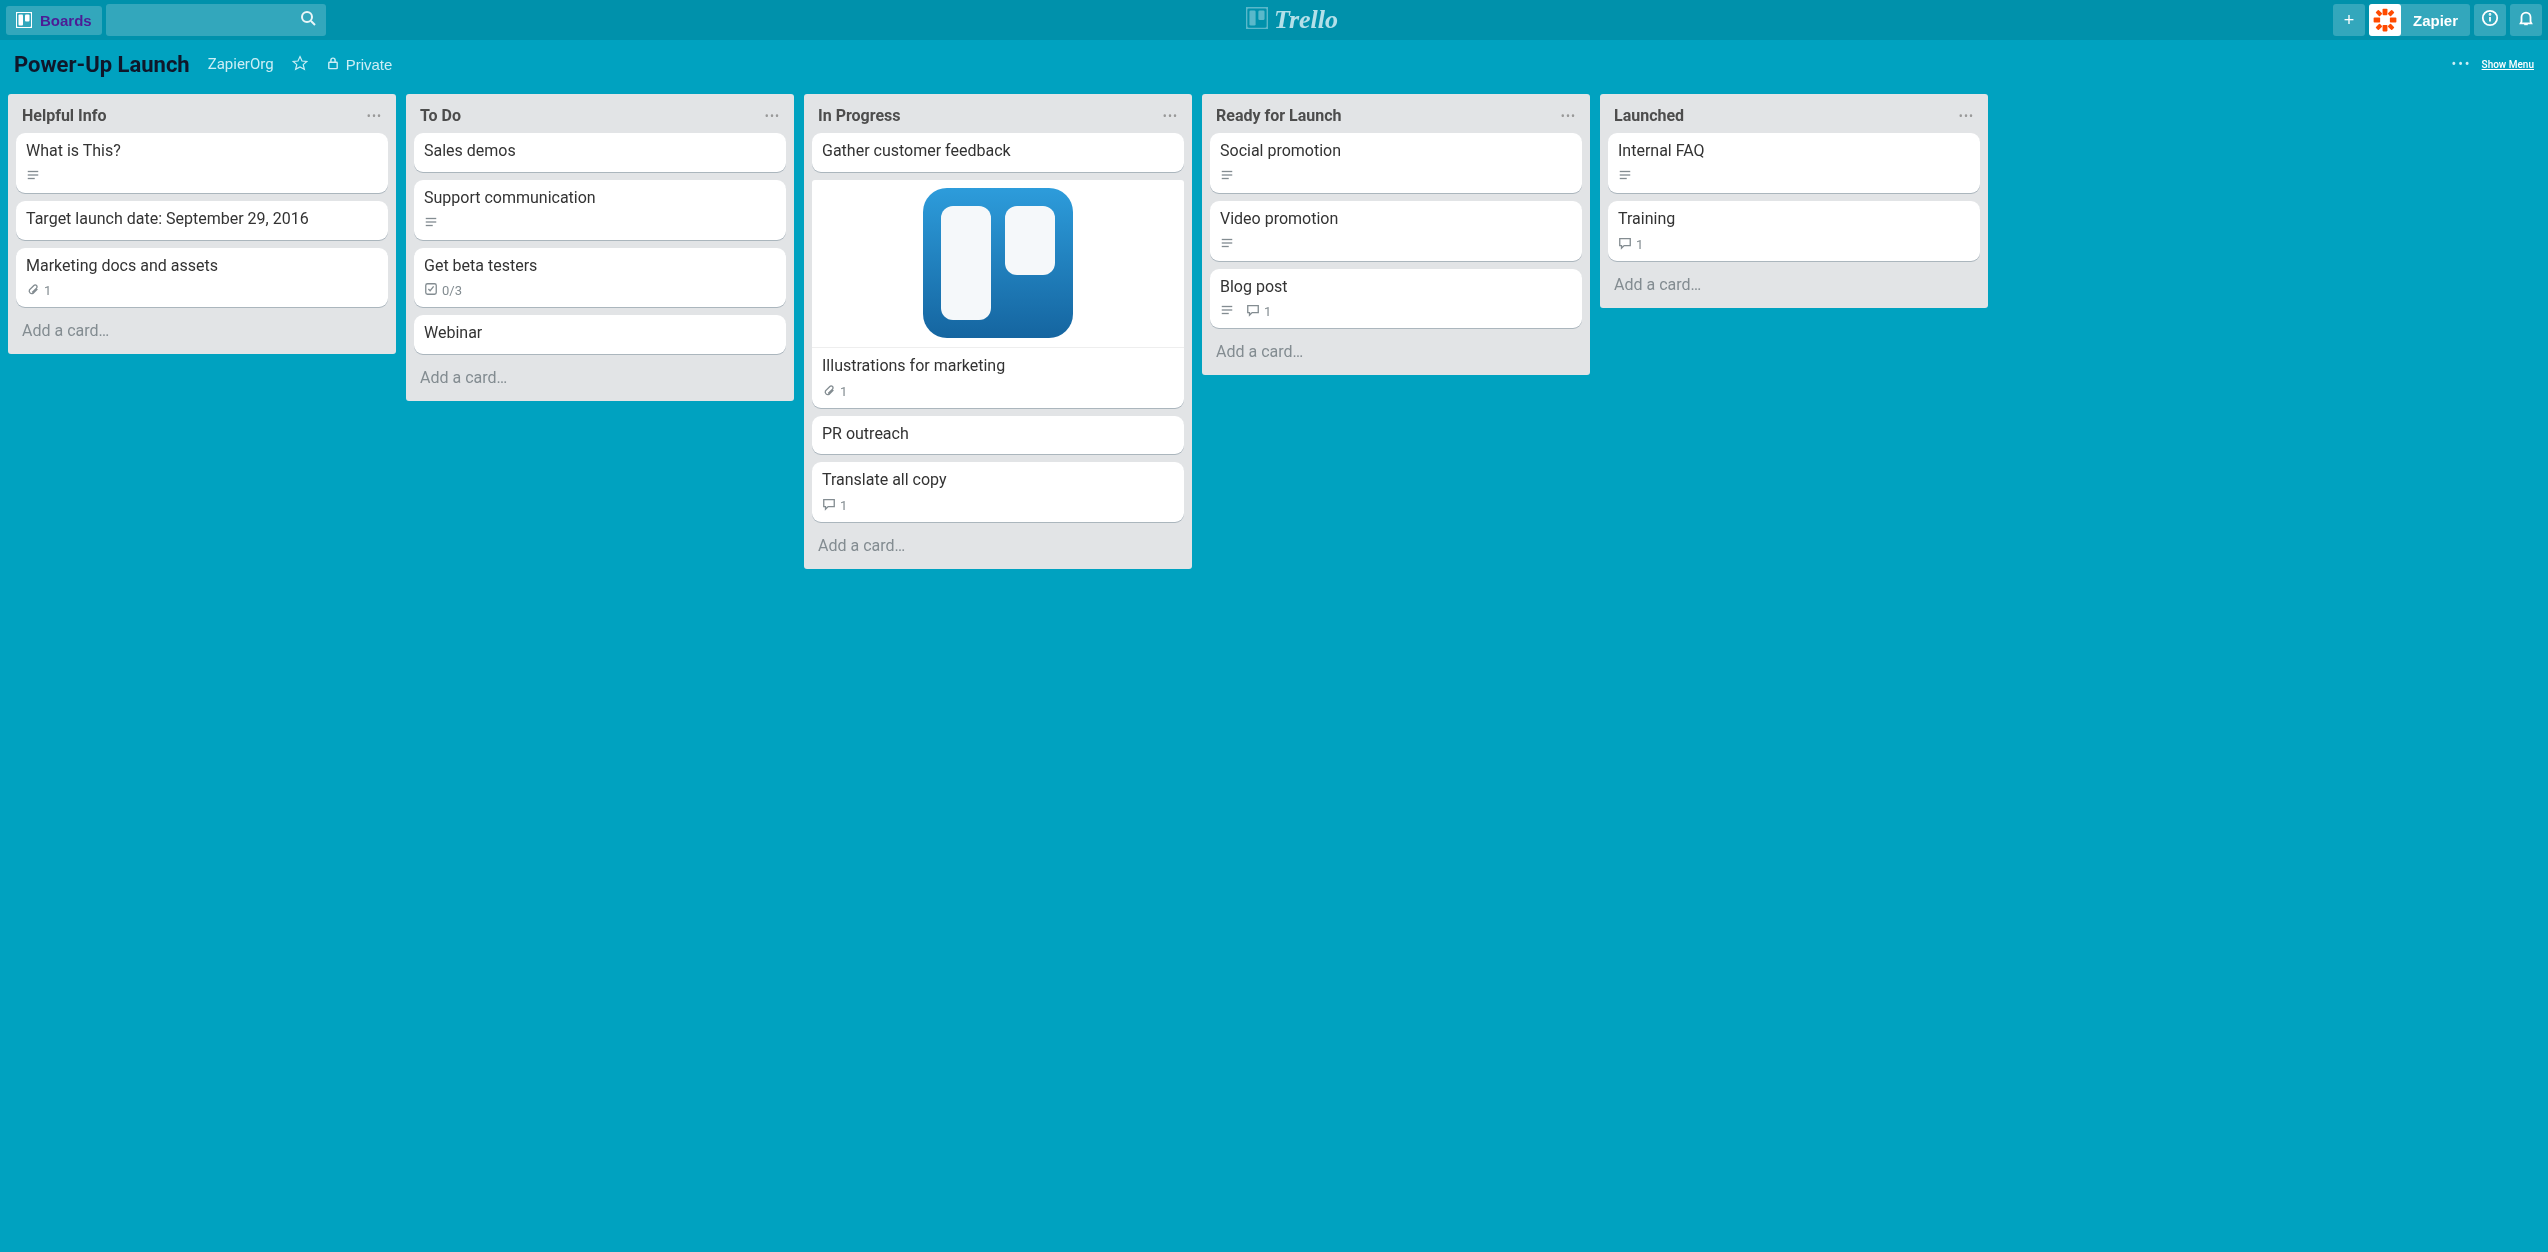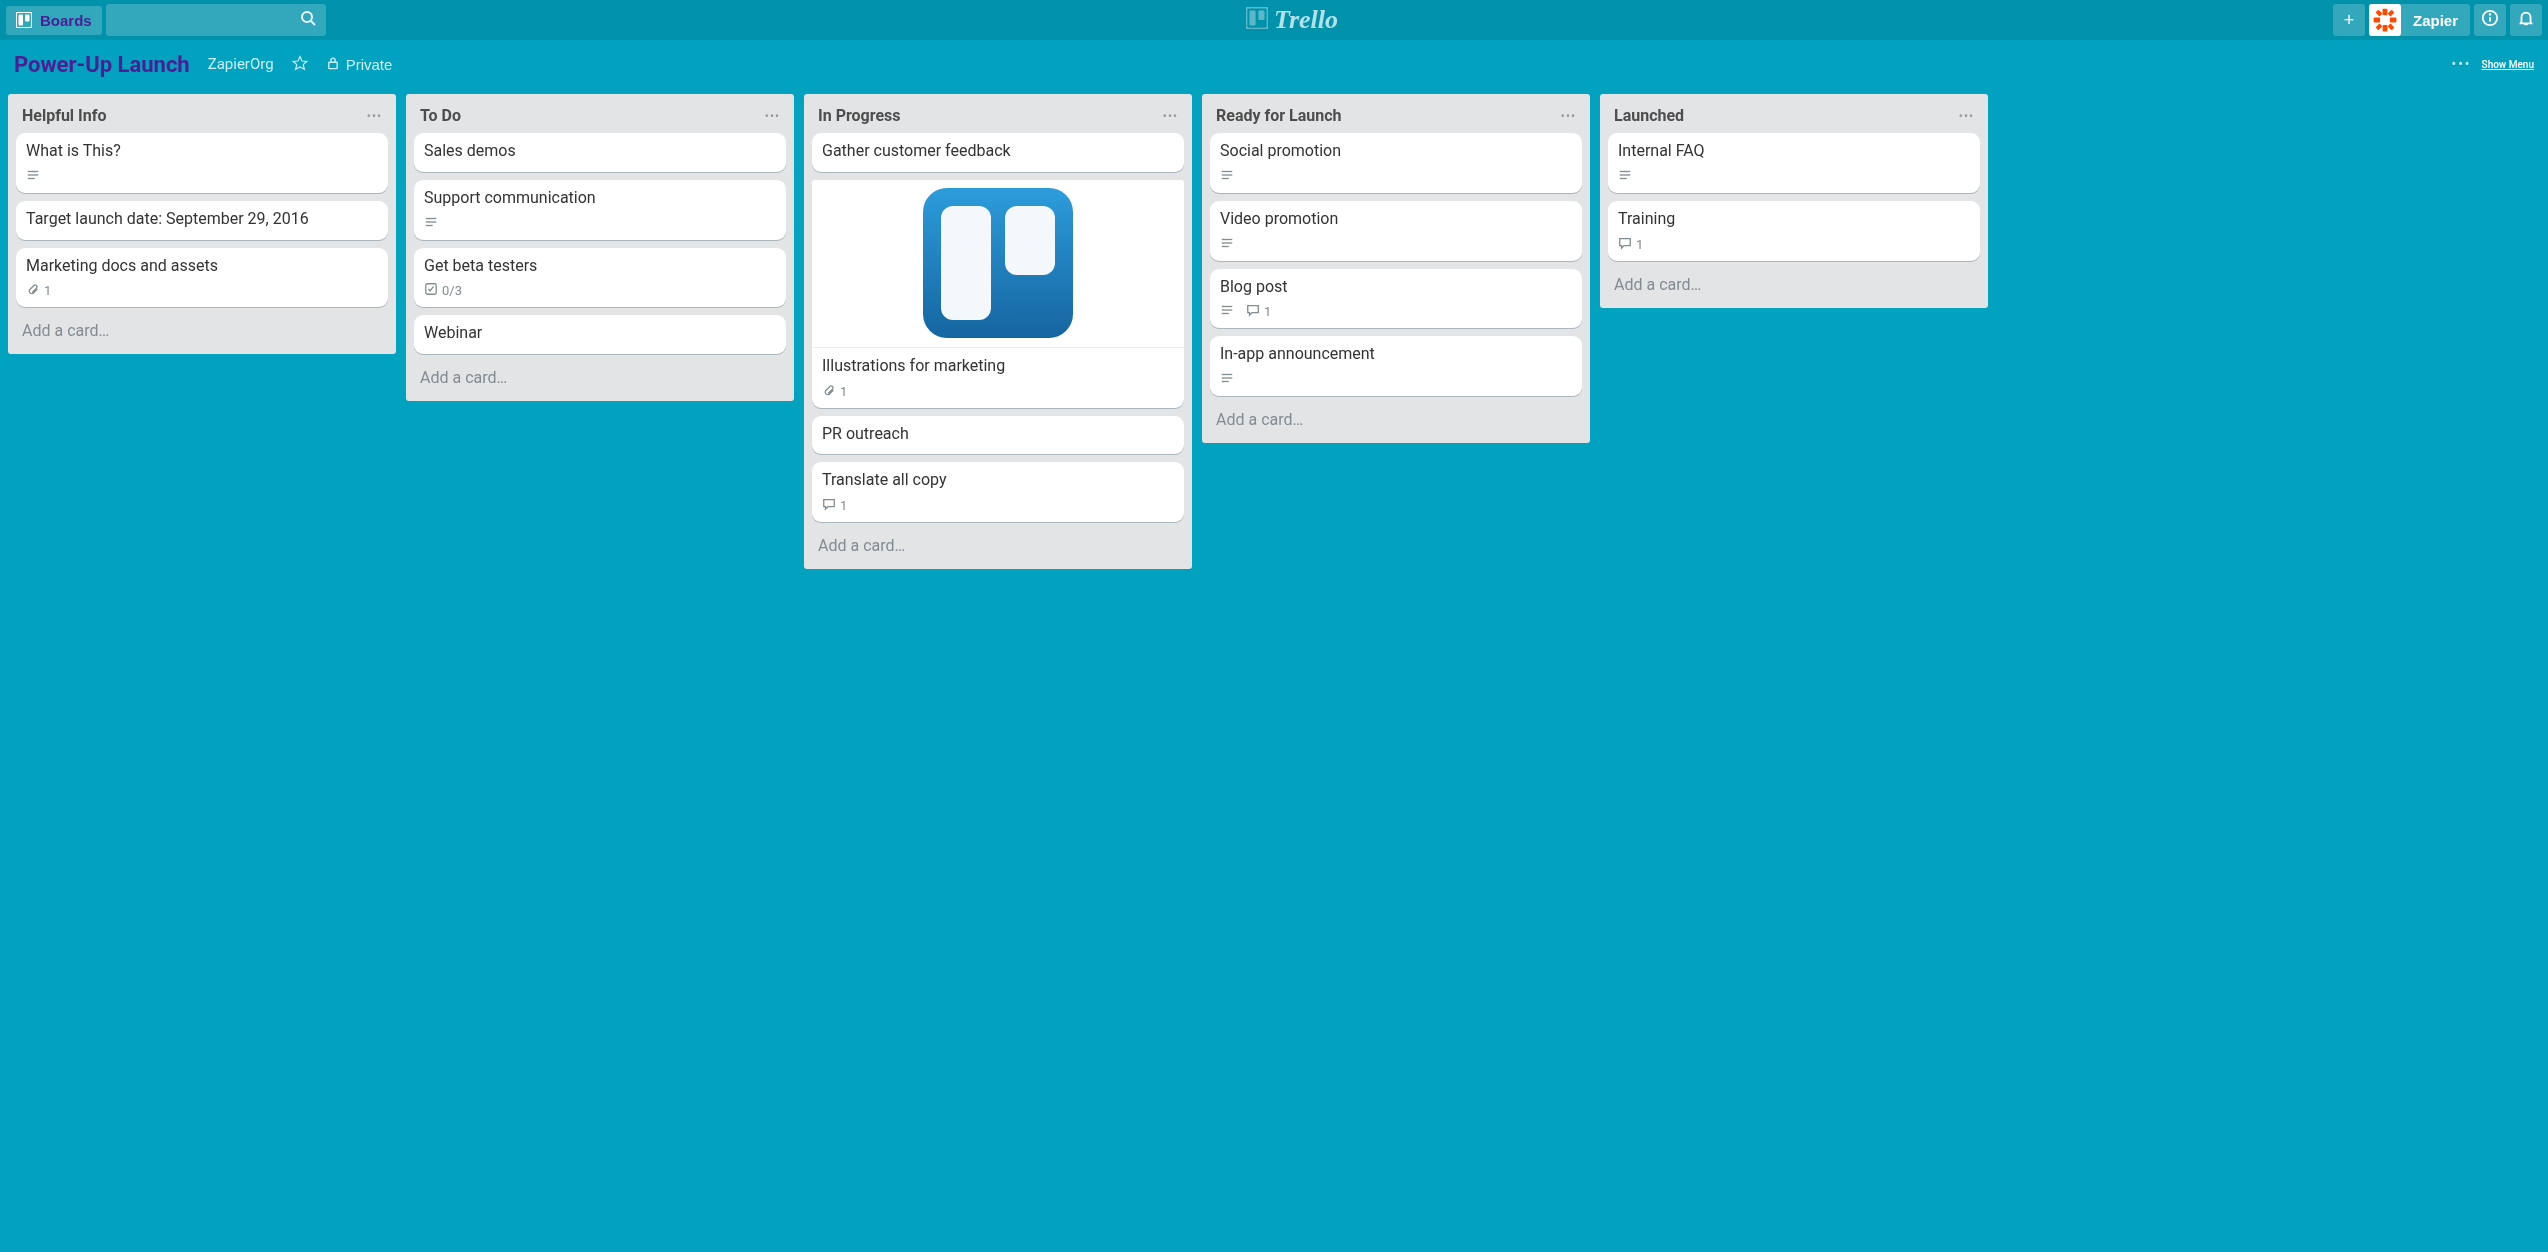--- a/index.html
+++ b/index.html
@@ -100,21 +100,21 @@
 .user-name { color: #fff; font-weight: 700; font-size: 15px; }
 
 .board-bar {
   height: 48px;
   background: #00a2c0;
   display: flex;
   align-items: center;
   padding: 0 14px;
   gap: 18px;
 }
-.board-name { color: #4c1d95; font-weight: 700; font-size: 22px; }
+.board-name { color: #0f172a; font-weight: 700; font-size: 22px; }
 .board-org { color: #cceef5; font-size: 15px; cursor: pointer; }
 .board-icon-btn {
   background: transparent;
   border: none;
   color: #cceef5;
   cursor: pointer;
   font-size: 15px;
   display: flex;
   align-items: center;
   gap: 6px;
@@ -454,32 +454,20 @@
               </svg></span>
           </span>
           <span class="badge">
             <span><svg viewBox="0 0 16 16" fill="none" stroke="#838c91" stroke-width="1.5">
                 <path d="M2 3 h12 v8 h-7 l-3 3 v-3 h-2 Z"></path>
               </svg></span>
             <span>1</span>
           </span>
         </div>
       </div>
-      <div class="card">
-        <div class="card-title">In-app announcement</div>
-        <div class="card-badges">
-          <span class="badge">
-            <span><svg viewBox="0 0 16 16" fill="none" stroke="#838c91" stroke-width="1.5">
-                <line x1="2" y1="4" x2="14" y2="4"></line>
-                <line x1="2" y1="8" x2="14" y2="8"></line>
-                <line x1="2" y1="12" x2="10" y2="12"></line>
-              </svg></span>
-          </span>
-        </div>
-      </div>
       <div class="add-card">Add a card…</div>
     </div>
     <div class="list">
       <div class="list-header">
         <span class="list-title">Launched</span>
         <span class="list-menu">•••</span>
       </div>
       <div class="card">
         <div class="card-title">Internal FAQ</div>
         <div class="card-badges">

